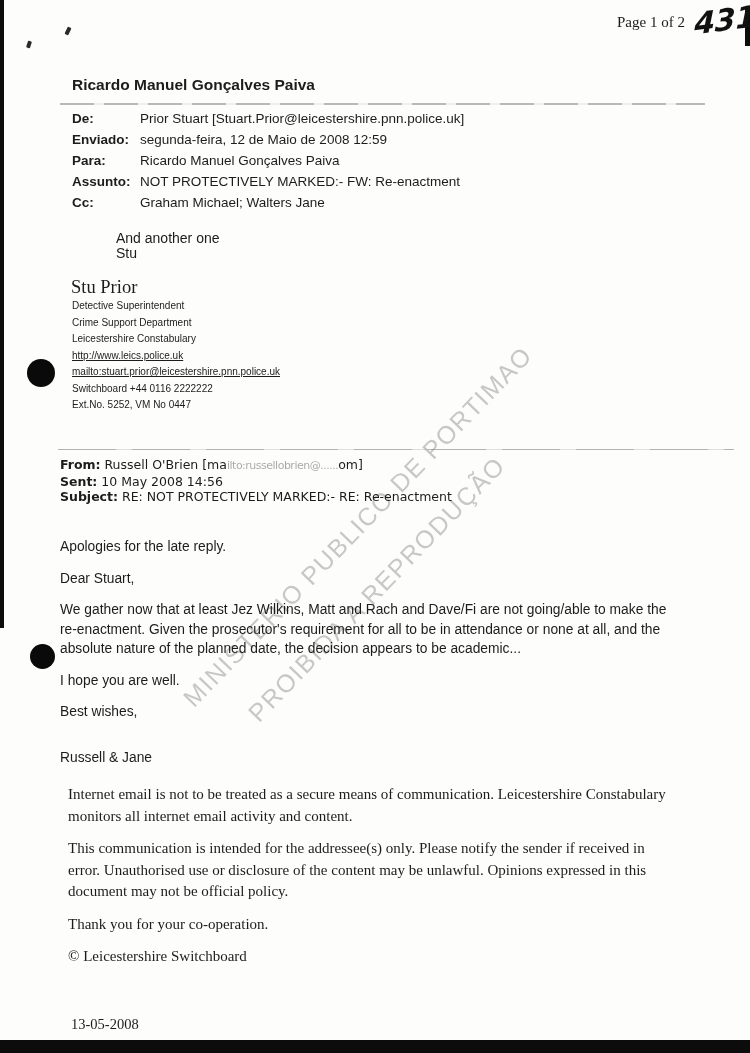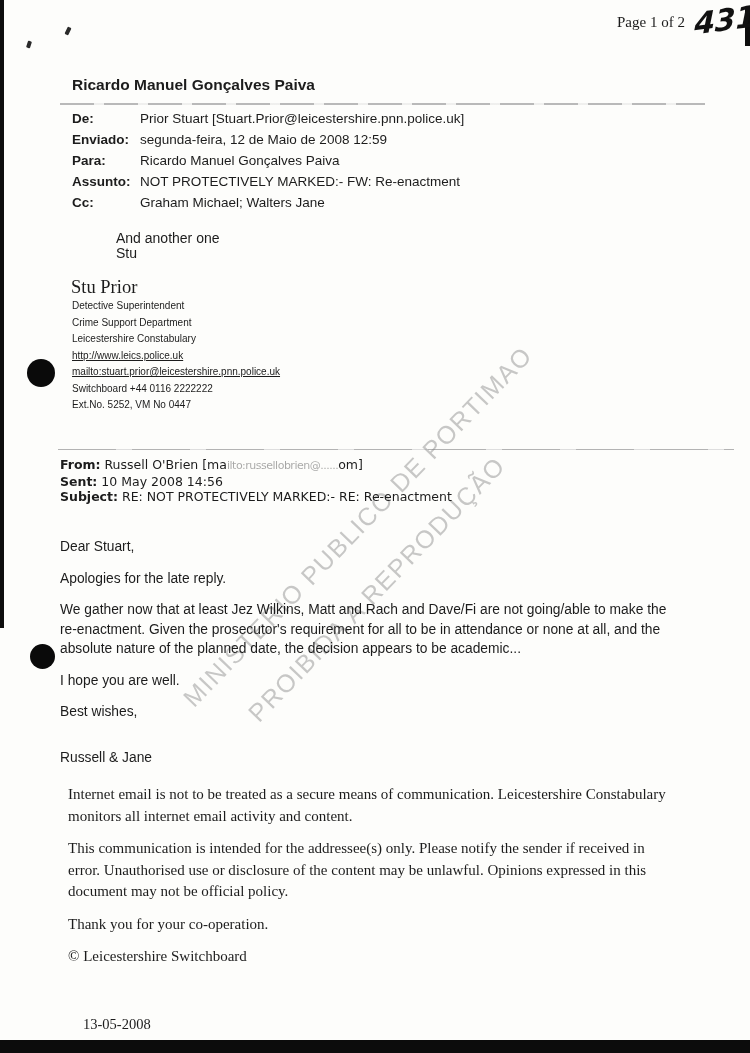--- a/index.html
+++ b/index.html
@@ -56,21 +56,21 @@
   .e2-body { position:absolute; top:537px; left:60px; width:625px; font-size:13.8px; line-height:19.5px; }
   .e2-body p { margin:0 0 12px 0; white-space:pre-line; }
   .e2-body p.gap-lg { margin-top:26px; }
 
   
   .disclaimer { position:absolute; top:784px; left:68px; width:625px;
     font-family:"Liberation Serif", serif; font-size:15px; line-height:21.5px; }
   .disclaimer p { margin:0 0 9px 0; white-space:pre-line; }
   .disclaimer p.gap { margin-top:11px; }
 
-  .footer-date { position:absolute; top:1016px; left:83px; font-family:"Liberation Serif", serif; font-size:14.5px; }
+  .footer-date { position:absolute; top:1016px; left:71px; font-family:"Liberation Serif", serif; font-size:14.5px; }
 
   
   .wm { position:absolute; transform-origin:0 50%; transform:rotate(-46deg);
     font-size:25px; letter-spacing:1.5px; color:rgba(125,125,125,.42); white-space:nowrap; z-index:1; }
   .wm-1 { left:188px; top:688px; }
   .wm-2 { left:253px; top:703px; }
   .content-z { z-index:2; }
 </style>
 </head>
 <body>
@@ -142,22 +142,22 @@
       <b>Sent:</b>
       <span>10 May 2008 14:56</span>
     </div>
     <div>
       <b>Subject:</b>
       <span>RE: NOT PROTECTIVELY MARKED:- RE: Re-enactment</span>
     </div>
   </div>
 
   <div class="e2-body content-z">
+    <p>Apologies for the late reply.</p>
     <p>Dear Stuart,</p>
-    <p>Apologies for the late reply.</p>
     <p>We gather now that at least Jez Wilkins, Matt and Rach and Dave/Fi are not going/able to make the
 re-enactment. Given the prosecutor's requirement for all to be in attendance or none at all, and the
 absolute nature of the planned date, the decision appears to be academic...</p>
     <p>I hope you are well.</p>
     <p>Best wishes,</p>
     <p class="gap-lg">Russell &amp; Jane</p>
   </div>
 
   <div class="disclaimer content-z">
     <p>Internet email is not to be treated as a secure means of communication. Leicestershire Constabulary

